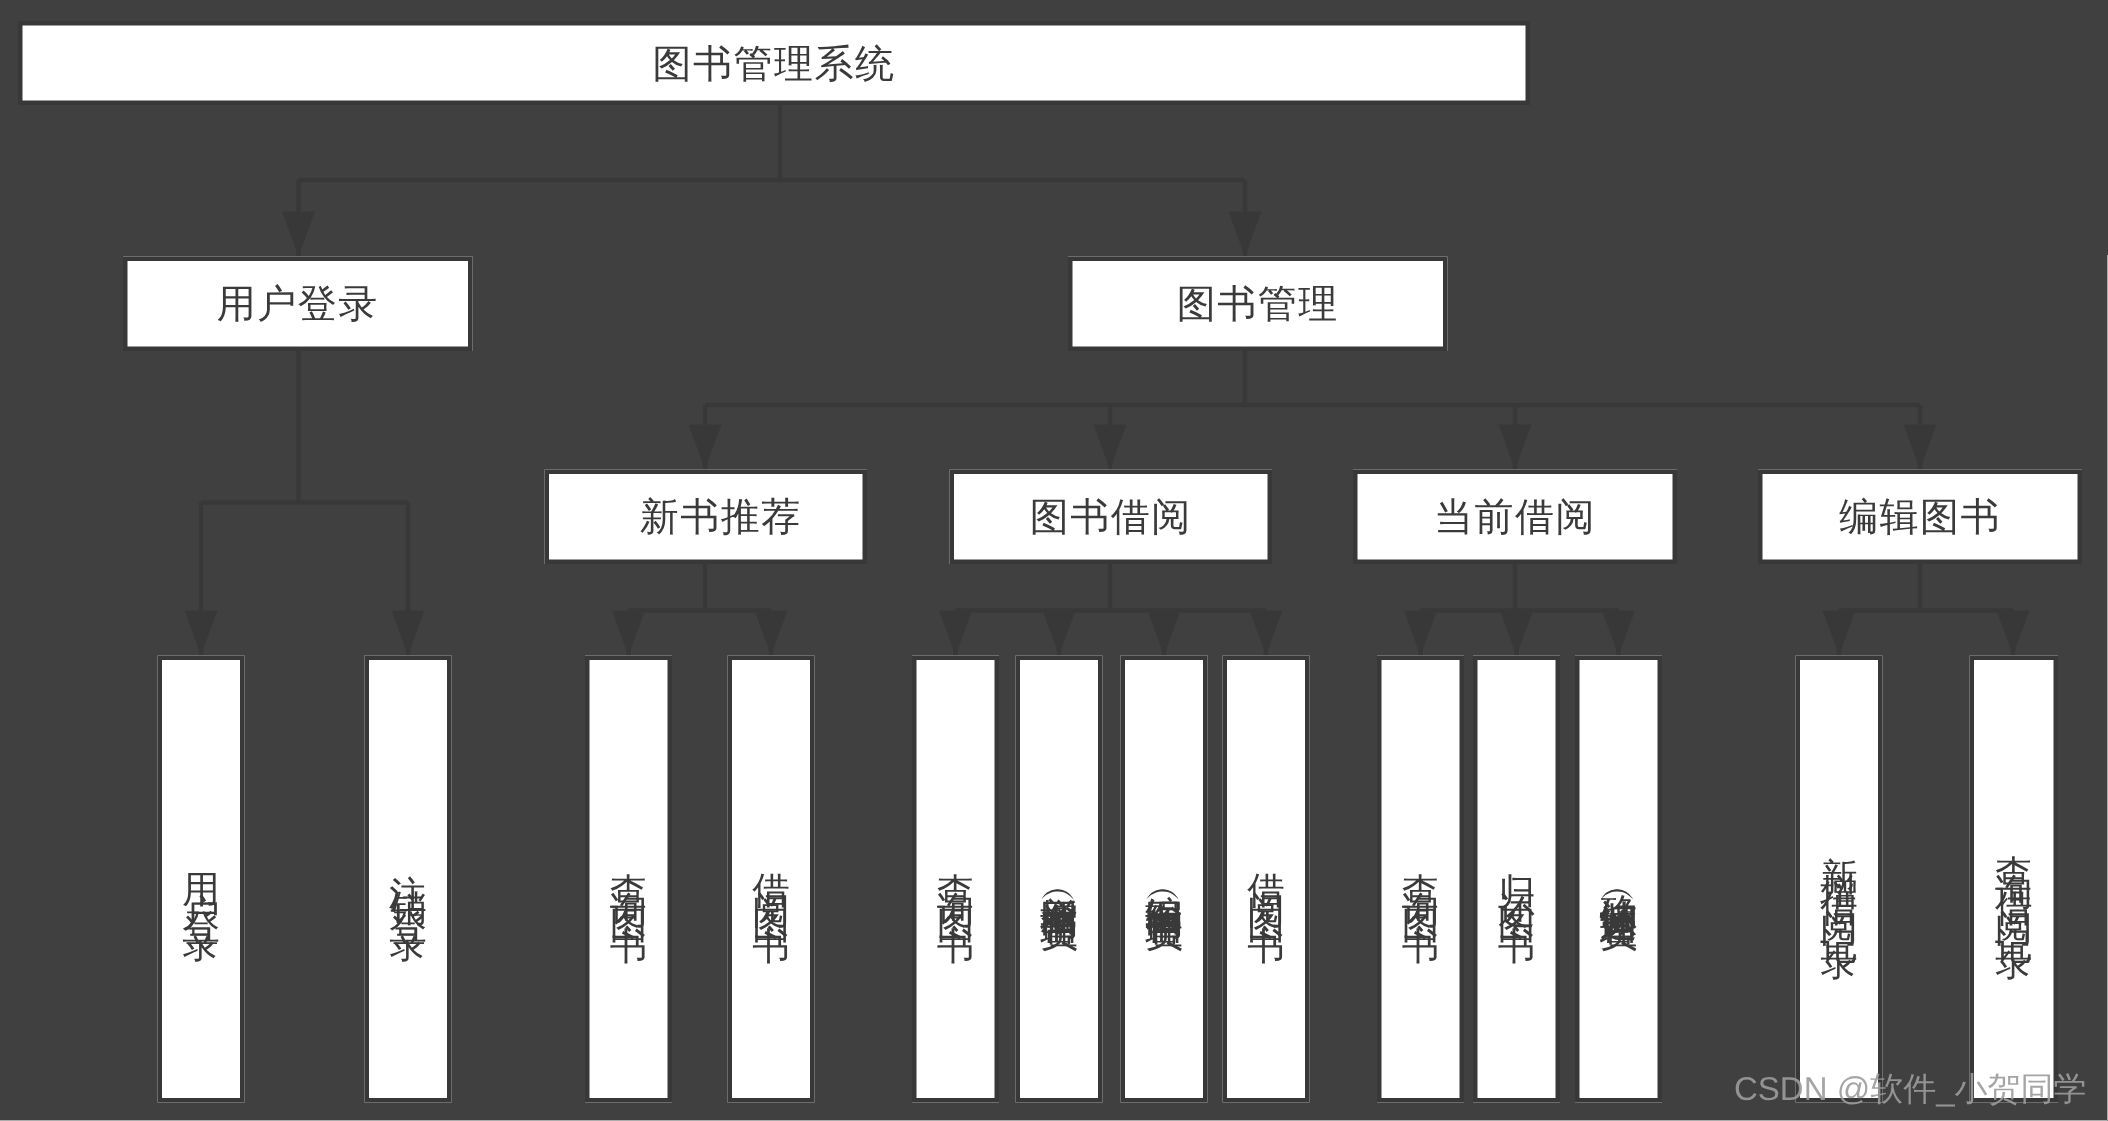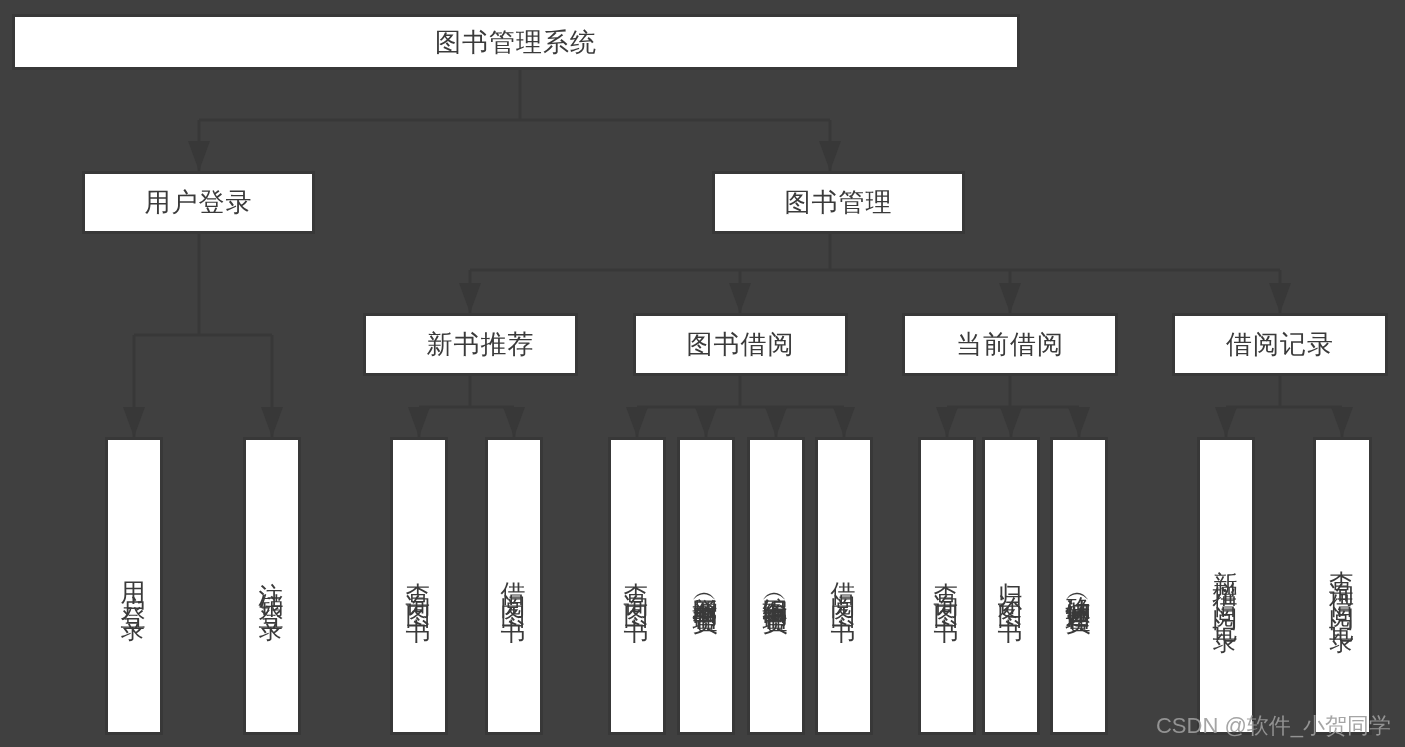--- a/index.html
+++ b/index.html
@@ -110,21 +110,21 @@
   </svg>
 
   <div class="node hbox" style="left:12px; top:14px; width:1008px; height:56px;">图书管理系统</div>
 
   <div class="node hbox" style="left:82px; top:171px; width:233px; height:63px;">用户登录</div>
   <div class="node hbox" style="left:712px; top:171px; width:253px; height:63px;">图书管理</div>
 
   <div class="node hbox" style="left:363px; top:313px; width:215px; height:63px;padding-left:20px;">新书推荐</div>
   <div class="node hbox" style="left:633px; top:313px; width:215px; height:63px;">图书借阅</div>
   <div class="node hbox" style="left:902px; top:313px; width:216px; height:63px;">当前借阅</div>
-  <div class="node hbox" style="left:1172px; top:313px; width:216px; height:63px;">借阅记录</div>
+  <div class="node hbox" style="left:1172px; top:313px; width:216px; height:63px;">编辑图书</div>
 
   <div class="node vbox" style="left:105px;">用户登录</div>
   <div class="node vbox" style="left:243px;">注销登录</div>
 
   <div class="node vbox" style="left:390px;">查询图书</div>
   <div class="node vbox" style="left:485px;">借阅图书</div>
 
   <div class="node vbox" style="left:608px;">查询图书</div>
   <div class="node vbox tight" style="left:677px;">新增图书（管理员）</div>
   <div class="node vbox tight" style="left:747px;">编辑图书（管理员）</div>

